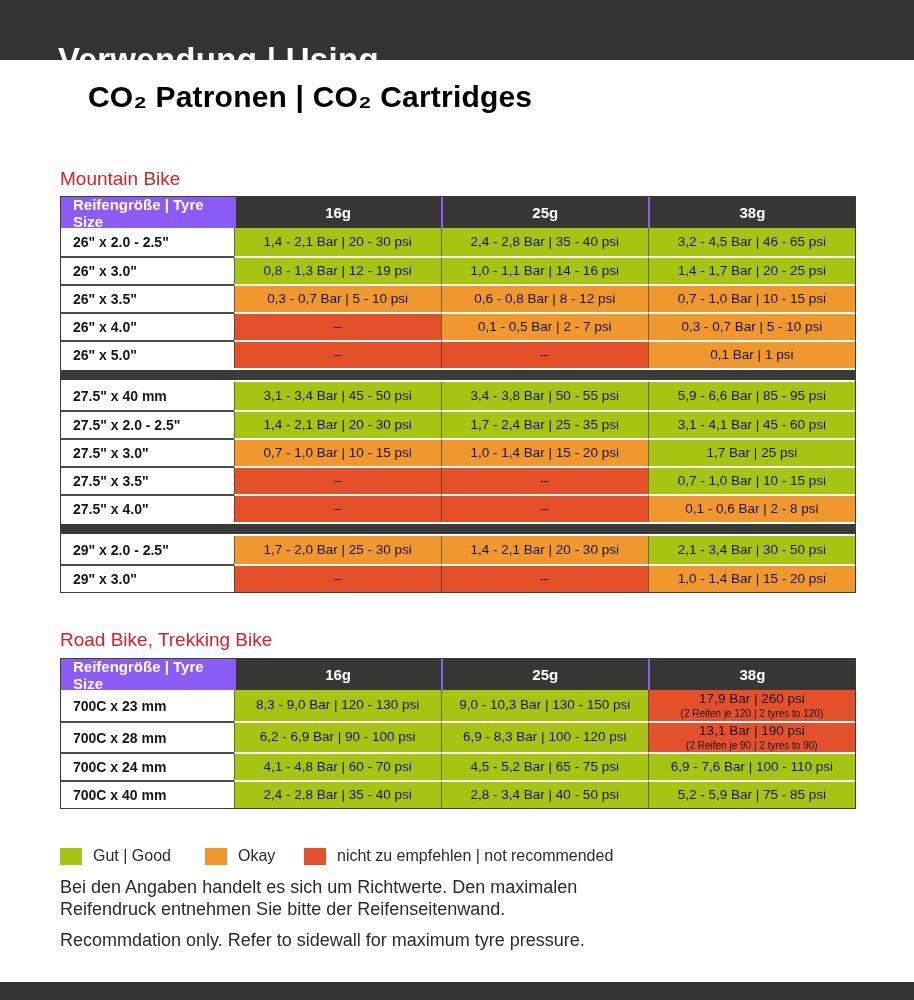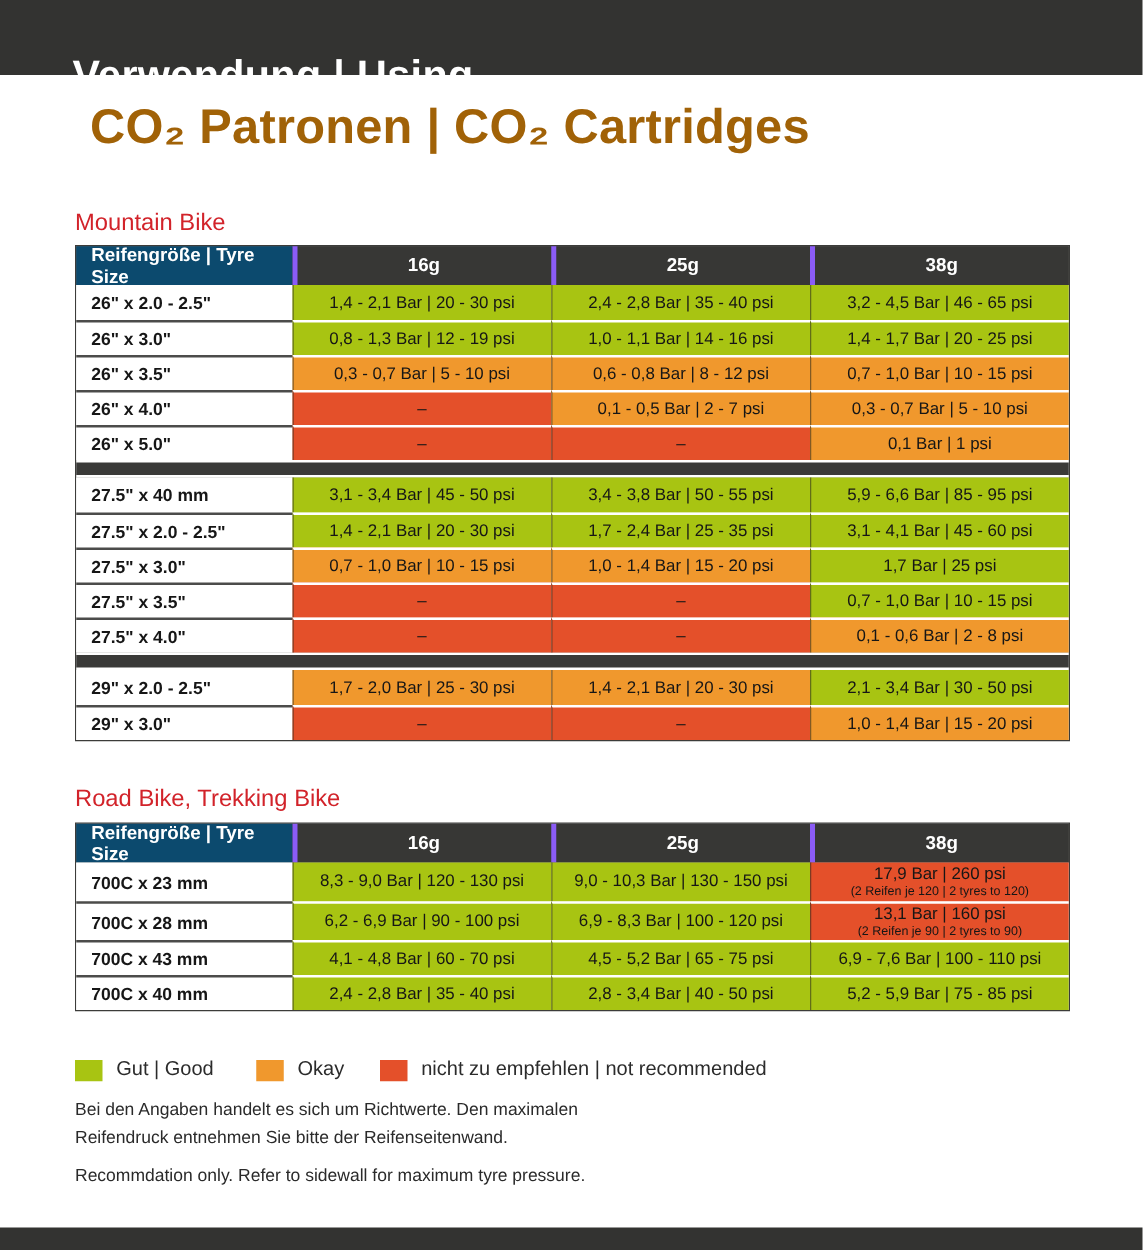--- a/index.html
+++ b/index.html
@@ -9,56 +9,56 @@
     color:#1a1a1a;position:relative;overflow:hidden;
     -webkit-font-smoothing:antialiased;
   }
   .page{position:absolute;inset:0;width:914px;height:1000px;}
 
   
   .band-top{position:absolute;left:0;top:0;width:914px;height:60px;background:#333331;overflow:hidden;}
   .banner-title{position:absolute;left:58px;top:43px;font-size:33px;font-weight:bold;color:#ffffff;line-height:1;white-space:nowrap;letter-spacing:.3px;}
   .band-bottom{position:absolute;left:0;top:982px;width:914px;height:18px;background:#333331;}
 
-  .subtitle{position:absolute;left:72px;top:80px;font-size:39px;font-weight:bold;color:#a16207;white-space:nowrap;letter-spacing:.2px;}
+  .subtitle{position:absolute;left:88px;top:80px;font-size:30px;font-weight:bold;color:#000000;white-space:nowrap;letter-spacing:.2px;}
 
   .section-title{position:absolute;left:60px;font-size:19px;font-weight:normal;color:#d2232a;white-space:nowrap;}
   #title-mtb{top:168px;}
   #title-road{top:629px;}
 
   
   .tbl{position:absolute;left:60px;width:796px;box-sizing:border-box;border:1px solid #3c3c3a;background:#ffffff;}
   #tbl-mtb{top:196px;}
   #tbl-road{top:658px;}
   .row{display:flex;height:28px;}
   .row.tall{height:31px;justify-content:center;}
   .row.header{height:31px;background:#373735;}
   .cell{box-sizing:border-box;display:flex;flex-direction:column;align-items:center;justify-content:center;overflow:hidden;}
   .cell.size{flex:0 0 21.73%;align-items:flex-start;padding-left:12px;font-weight:bold;font-size:14px;background:#ffffff;color:#161616;}
   .cell.val{flex:0 0 26.09%;font-size:13.5px;color:#161616;border-left:1px solid rgba(40,40,28,.55);}
   .row.header .cell{color:#ffffff;font-weight:bold;font-size:15px;background:#373735;}
-  .row.header .cell.size{background:#0c4a6e;color:#ffffff;}
-  .row.header .cell.val{border-left:4px solid #8b5cf6;}
+  .row.header .cell.size{background:#8b5cf6;color:#ffffff;}
+  .row.header .cell.val{border-left:2px solid #8b5cf6;}
   .sec .row + .row .cell.size{border-top:2px solid #4c4c4a;}
   .sec .row + .row .cell.val{border-top:2px solid #ffffff;}
   .cell.good{background:#a8c412;}
   .cell.okay{background:#f0982d;}
   .cell.bad{background:#e4502a;}
   .cell .main{line-height:1.1;}
   .cell .sub{font-size:10px;line-height:1.1;margin-top:1px;}
   .sep{height:10px;background:#3a3a38;border-top:2px solid #ffffff;border-bottom:2px solid #ffffff;}
 
   
   .legend{position:absolute;left:60px;top:835px;width:796px;height:20px;}
   .legend-item{position:absolute;top:12px;display:flex;align-items:center;}
   .legend-swatch{width:22px;height:17px;margin-right:11px;}
   .legend-label{font-size:16px;color:#2b2b2b;white-space:nowrap;}
 
   
-  .notes{position:absolute;left:60px;width:560px;font-size:14px;line-height:22px;color:#2a2a2a;}
+  .notes{position:absolute;left:60px;width:560px;font-size:18px;line-height:22px;color:#2a2a2a;}
   #notes-de{top:876px;}
   #notes-en{top:929px;}
 </style>
 </head>
 <body>
 
 <div class="page">
 
   <div class="band-top">
     <div class="banner-title">Verwendung | Using</div>
@@ -252,26 +252,26 @@
         </div>
         <div class="row tall">
           <div class="cell size">700C x 28 mm</div>
           <div class="cell val good">
             <div class="main">6,2 - 6,9 Bar | 90 - 100 psi</div>
           </div>
           <div class="cell val good">
             <div class="main">6,9 - 8,3 Bar | 100 - 120 psi</div>
           </div>
           <div class="cell val bad">
-            <div class="main">13,1 Bar | 160 psi</div>
+            <div class="main">13,1 Bar | 190 psi</div>
             <div class="sub">(2 Reifen je 90 | 2 tyres to 90)</div>
           </div>
         </div>
         <div class="row">
-          <div class="cell size">700C x 43 mm</div>
+          <div class="cell size">700C x 24 mm</div>
           <div class="cell val good">
             <div class="main">4,1 - 4,8 Bar | 60 - 70 psi</div>
           </div>
           <div class="cell val good">
             <div class="main">4,5 - 5,2 Bar | 65 - 75 psi</div>
           </div>
           <div class="cell val good">
             <div class="main">6,9 - 7,6 Bar | 100 - 110 psi</div>
           </div>
         </div>

